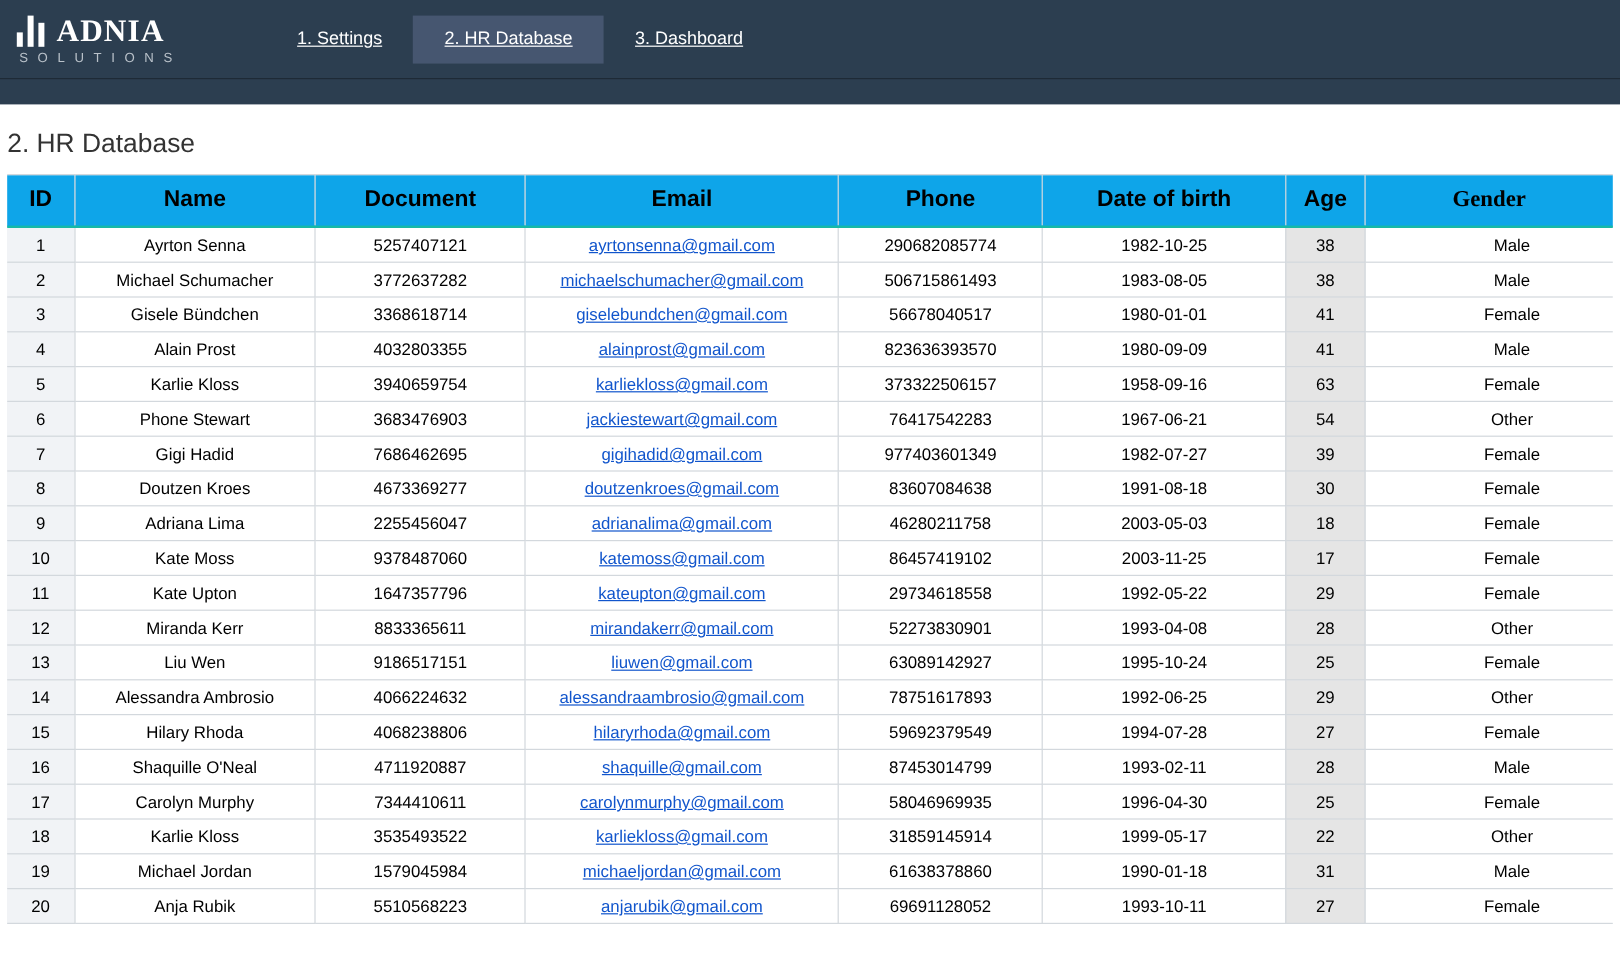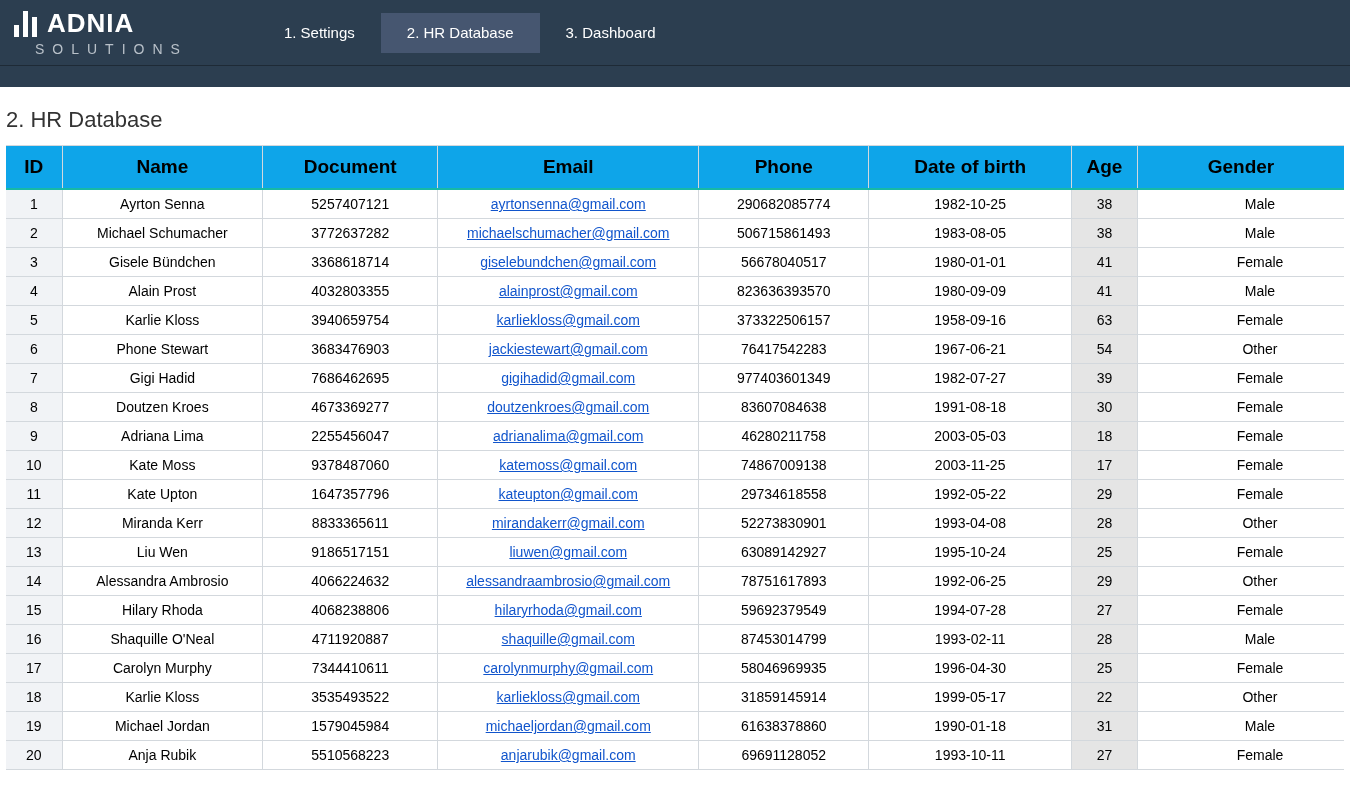--- a/index.html
+++ b/index.html
@@ -5,37 +5,37 @@
     * { margin: 0; padding: 0; box-sizing: border-box; }
     body { font-family: 'Segoe UI', Tahoma, Arial, sans-serif; background: #fff; color: #000; font-size: 14px; }
 
     .header { background: #2c3e50; height: 65px; display: flex; align-items: center; padding: 0; }
     .logo-block { display: flex; flex-direction: column; color: #fff; padding: 0 30px 0 14px; }
     .logo-main { display: flex; align-items: center; gap: 10px; }
     .logo-bars { display: flex; align-items: flex-end; gap: 4px; height: 26px; }
     .logo-bars span:nth-child(1){ width:5px; height:12px; background:#fff;}
     .logo-bars span:nth-child(2){ width:5px; height:26px; background:#fff;}
     .logo-bars span:nth-child(3){ width:5px; height:20px; background:#fff;}
-    .logo-text { font-size: 26px; font-weight: 800; letter-spacing: 1px; }
-    .logo-sub { font-size: 14px; letter-spacing: 8px; color:#b9c1c9; padding-left:2px; margin-top:2px;margin-left:19px;}
+    .logo-text { font-size: 26px; font-weight: 800; letter-spacing: 1px; font-family: Liberation Serif, serif; }
+    .logo-sub { font-size: 11px; letter-spacing: 8px; color:#b9c1c9; padding-left:2px; margin-top:2px;}
 
     .tabs { display: flex; height: 40px; align-items: center; margin-left: 40px;}
-    .tab { color: #fff; font-size: 15px; padding: 0 26px; height: 40px; display:flex; align-items:center; cursor:pointer; }
+    .tab { color: #fff; font-size: 15px; padding: 0 26px; height: 40px; display:flex; align-items:center; cursor:pointer;text-decoration:underline; }
     .tab.active { background: #465670; }
 
     .subheader { background:#2c3e50; height:22px; border-top:1px solid #1e2a36;}
 
     .page { padding: 20px 6px 0 6px; }
     .section-title { font-size: 22px; font-weight: 400; color:#333; margin-bottom:12px; }
     .hint { color:#e84118; font-size:12px; margin-bottom:28px;}
 
     table { width: 100%; border-collapse: collapse; table-layout: fixed; }
     thead th { background:#0ea5e9; font-weight:700; font-size:19px; padding:10px 6px; border:1px solid #d3d8dd; border-top:1px solid #d3d8dd; }
     thead tr { border-bottom: 2px solid #17b9a6;}
-    thead th:first-child{ border-left:none;} thead th:last-child{ border-right:none;}
+    thead th:first-child{ border-left:none;} thead th:last-child{ border-right:none;font-family:Liberation Serif, serif;}
 
     tbody td { text-align:center; padding:6px 6px; font-size:14px; border:1px solid #d3d8dd; }
     tbody td:first-child{ border-left:none;} tbody td:last-child{ border-right:none;padding-left:44px;}
 
     .col-id { width:56px; background:#f1f3f6;}
     .col-name { width:200px; }
     .col-doc { width:175px; }
     .col-email { width:260px; }
     .col-phone { width:170px; }
     .col-dob { width:202px; }
@@ -184,21 +184,21 @@
           <td>46280211758</td>
           <td>2003-05-03</td>
           <td class="age-cell">18</td>
           <td>Female</td>
         </tr>
         <tr>
           <td class="id-cell">10</td>
           <td>Kate Moss</td>
           <td>9378487060</td>
           <td class="email-cell"><a href="#">katemoss@gmail.com</a></td>
-          <td>74867009138</td>
+          <td>86457419102</td>
           <td>2003-11-25</td>
           <td class="age-cell">17</td>
           <td>Female</td>
         </tr>
         <tr>
           <td class="id-cell">11</td>
           <td>Kate Upton</td>
           <td>1647357796</td>
           <td class="email-cell"><a href="#">kateupton@gmail.com</a></td>
           <td>29734618558</td>

